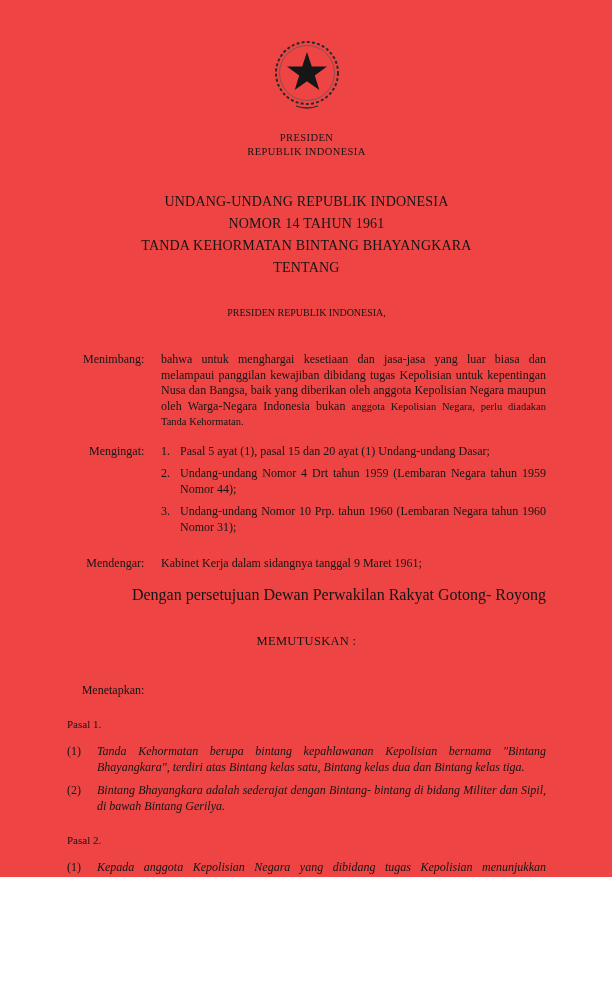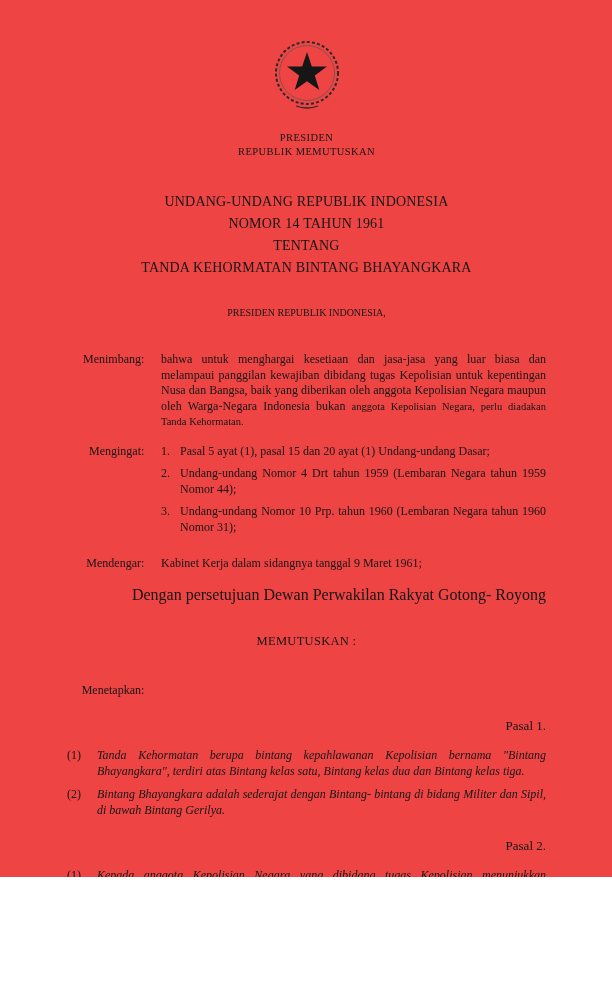--- a/index.html
+++ b/index.html
@@ -58,22 +58,22 @@
     font-size: 16px;
   }
   .decision {
     text-align: center;
     margin-top: 30px;
     font-size: 12.5px;
     letter-spacing: 0.3px;
   }
   .menetapkan-block { margin-top: 34px; margin-bottom: 0; }
   .article-heading {
-    text-align: right;
-    font-size: 13px;
+    text-align: left;
+    font-size: 11px;
     margin-top: 20px;
     margin-bottom: 14px;
   }
   .article-item {
     display: grid;
     grid-template-columns: 30px 1fr;
     font-size: 12px;
     line-height: 15.5px;
     margin-bottom: 8px;
   }
@@ -88,28 +88,28 @@
     <svg width="78" height="78" viewBox="0 0 78 78">
       <circle cx="39" cy="37" r="31" fill="none" stroke="#2a2a2a" stroke-width="2" stroke-dasharray="3 2.2"></circle>
       <circle cx="39" cy="37" r="27.5" fill="none" stroke="#555555" stroke-width="0.7"></circle>
       <polygon points="39,16 43.8,30.4 59,30.5 46.8,39.5 51.3,54 39,45.2 26.7,54 31.2,39.5 19,30.5 34.2,30.4" fill="#161616"></polygon>
       <path d="M28 70 Q39 74 50 70" fill="none" stroke="#2a2a2a" stroke-width="1.3"></path>
     </svg>
   </div>
 
   <div class="letterhead">
     <div>PRESIDEN</div>
-    <div>REPUBLIK MEMUTUSKAN</div>
+    <div>REPUBLIK INDONESIA</div>
   </div>
 
   <div class="title-block">
     <div>UNDANG-UNDANG REPUBLIK INDONESIA</div>
     <div>NOMOR 14 TAHUN 1961</div>
+    <div>TANDA KEHORMATAN BINTANG BHAYANGKARA</div>
     <div>TENTANG</div>
-    <div>TANDA KEHORMATAN BINTANG BHAYANGKARA</div>
   </div>
 
   <div class="opening">PRESIDEN REPUBLIK INDONESIA,</div>
 
   <div class="clauses">
 
     <div class="clause">
       <div class="clause-label">Menimbang</div>
       <div class="clause-colon">:</div>
       <div class="clause-text">

